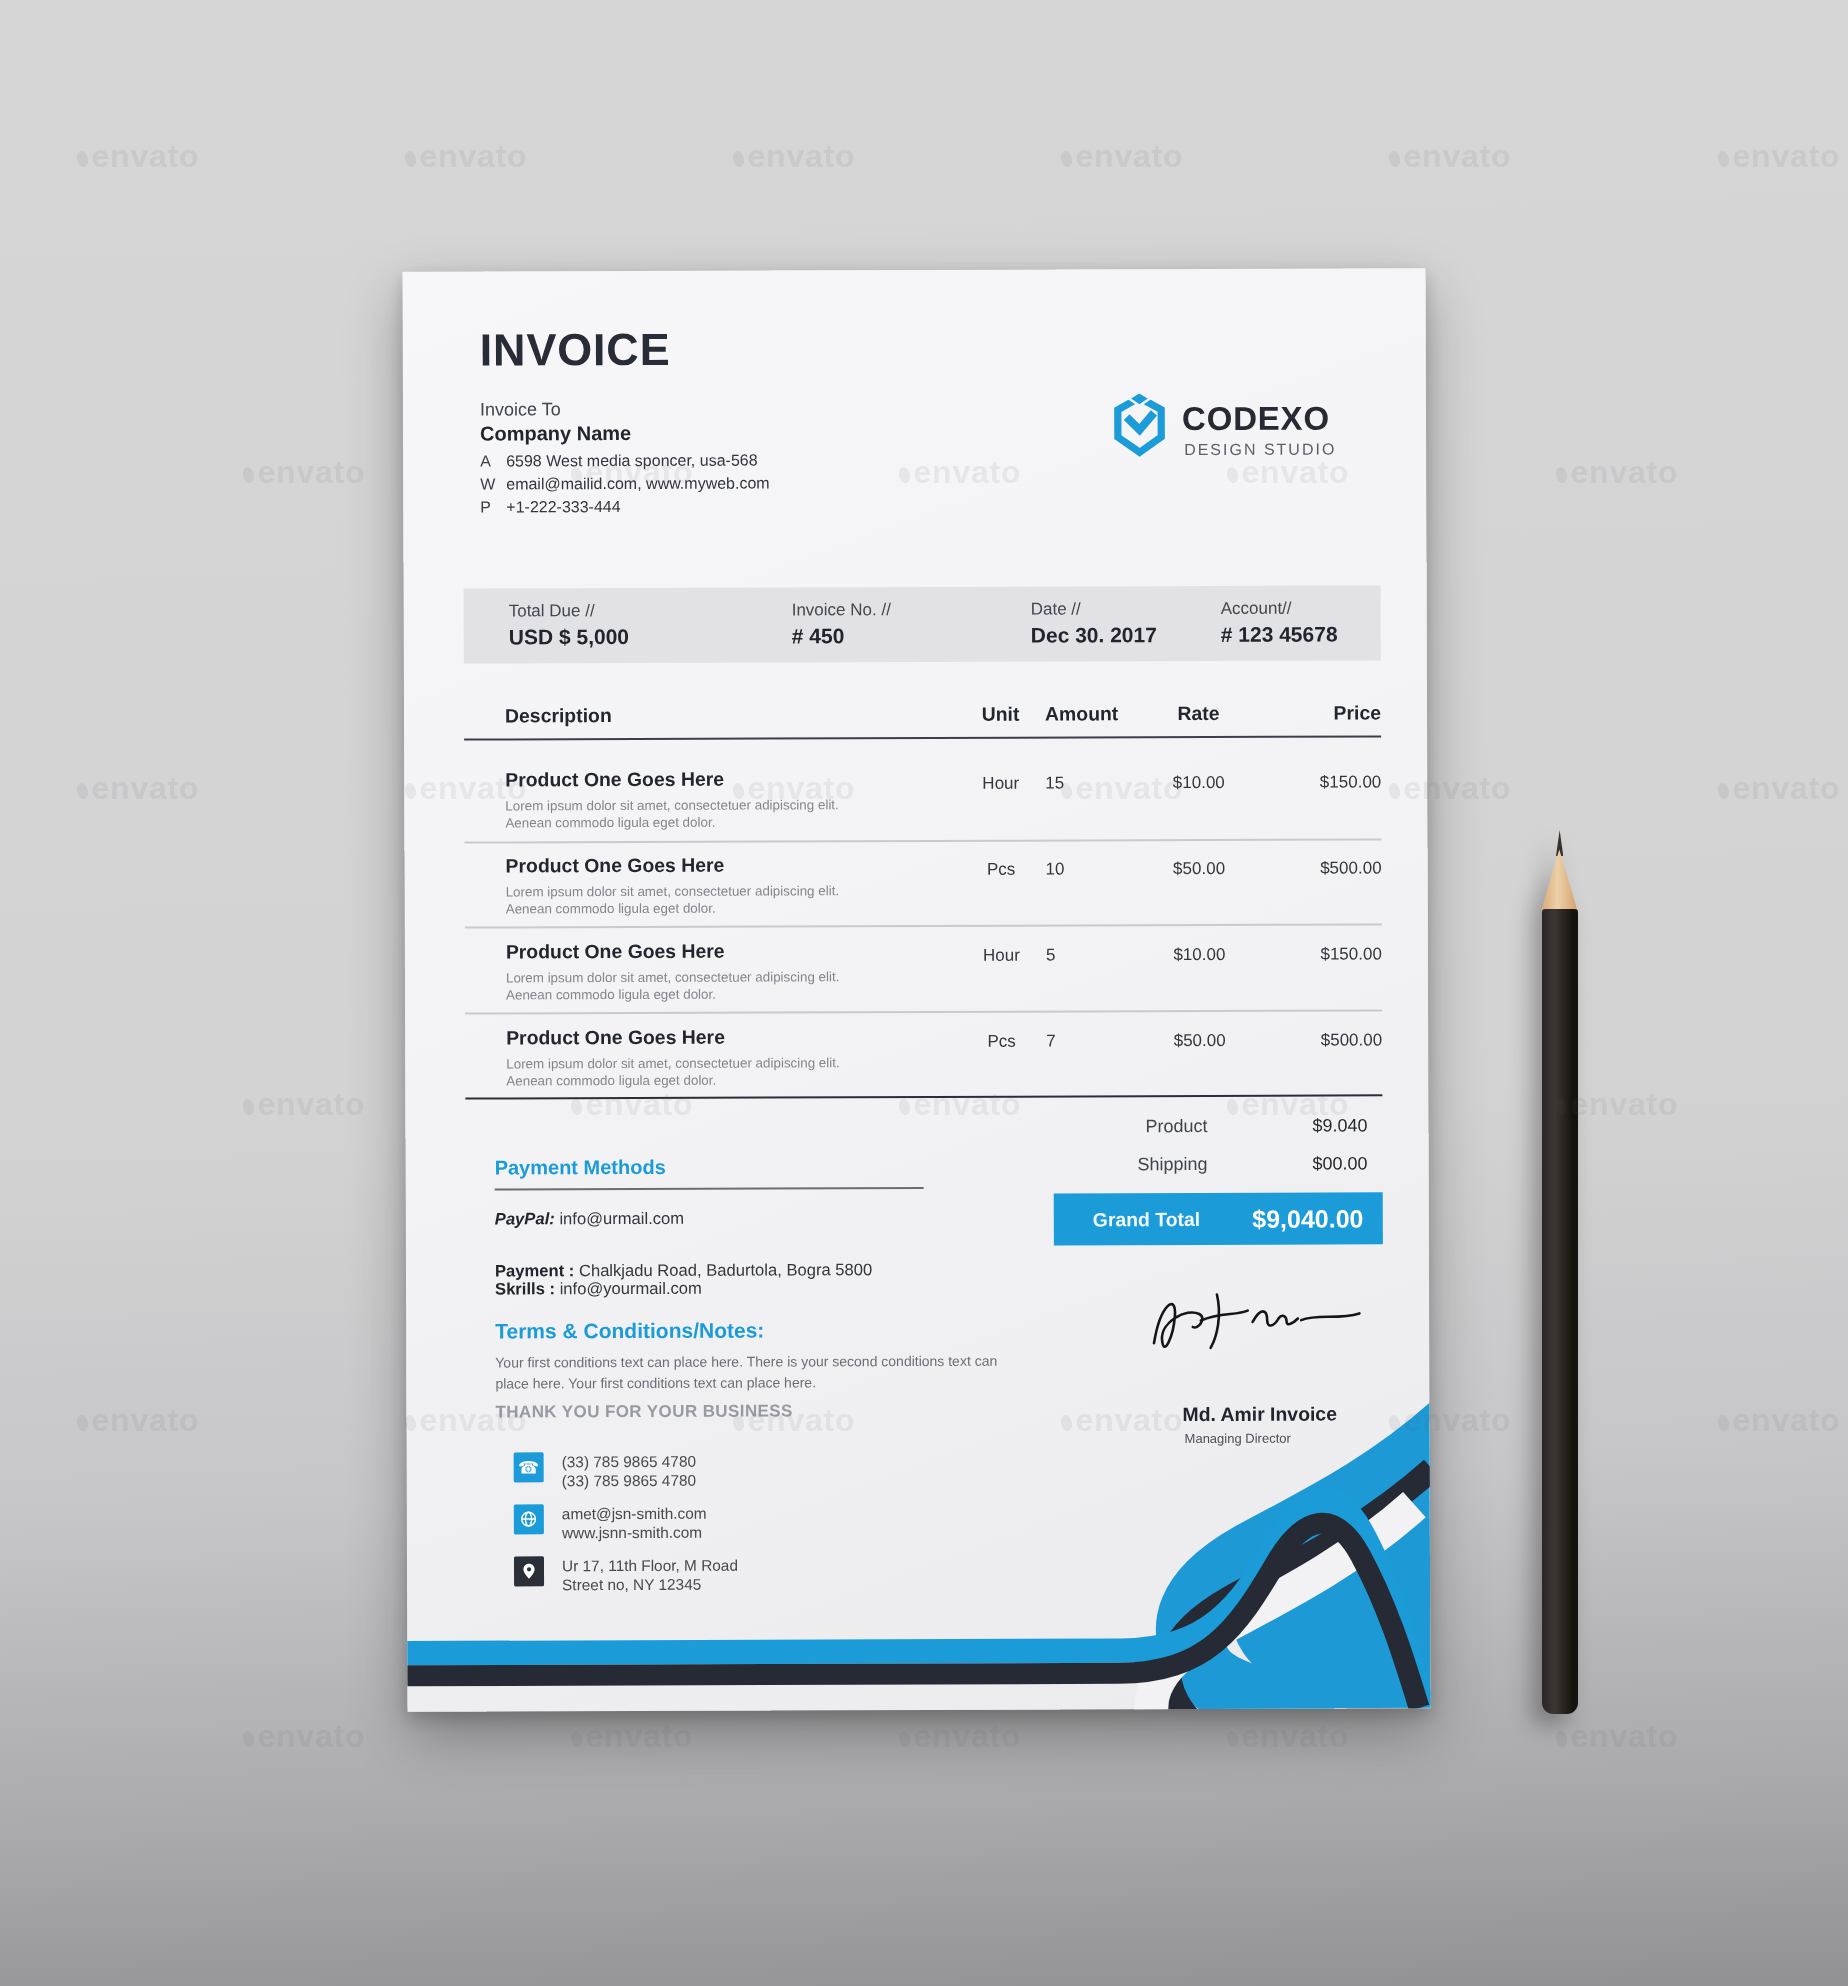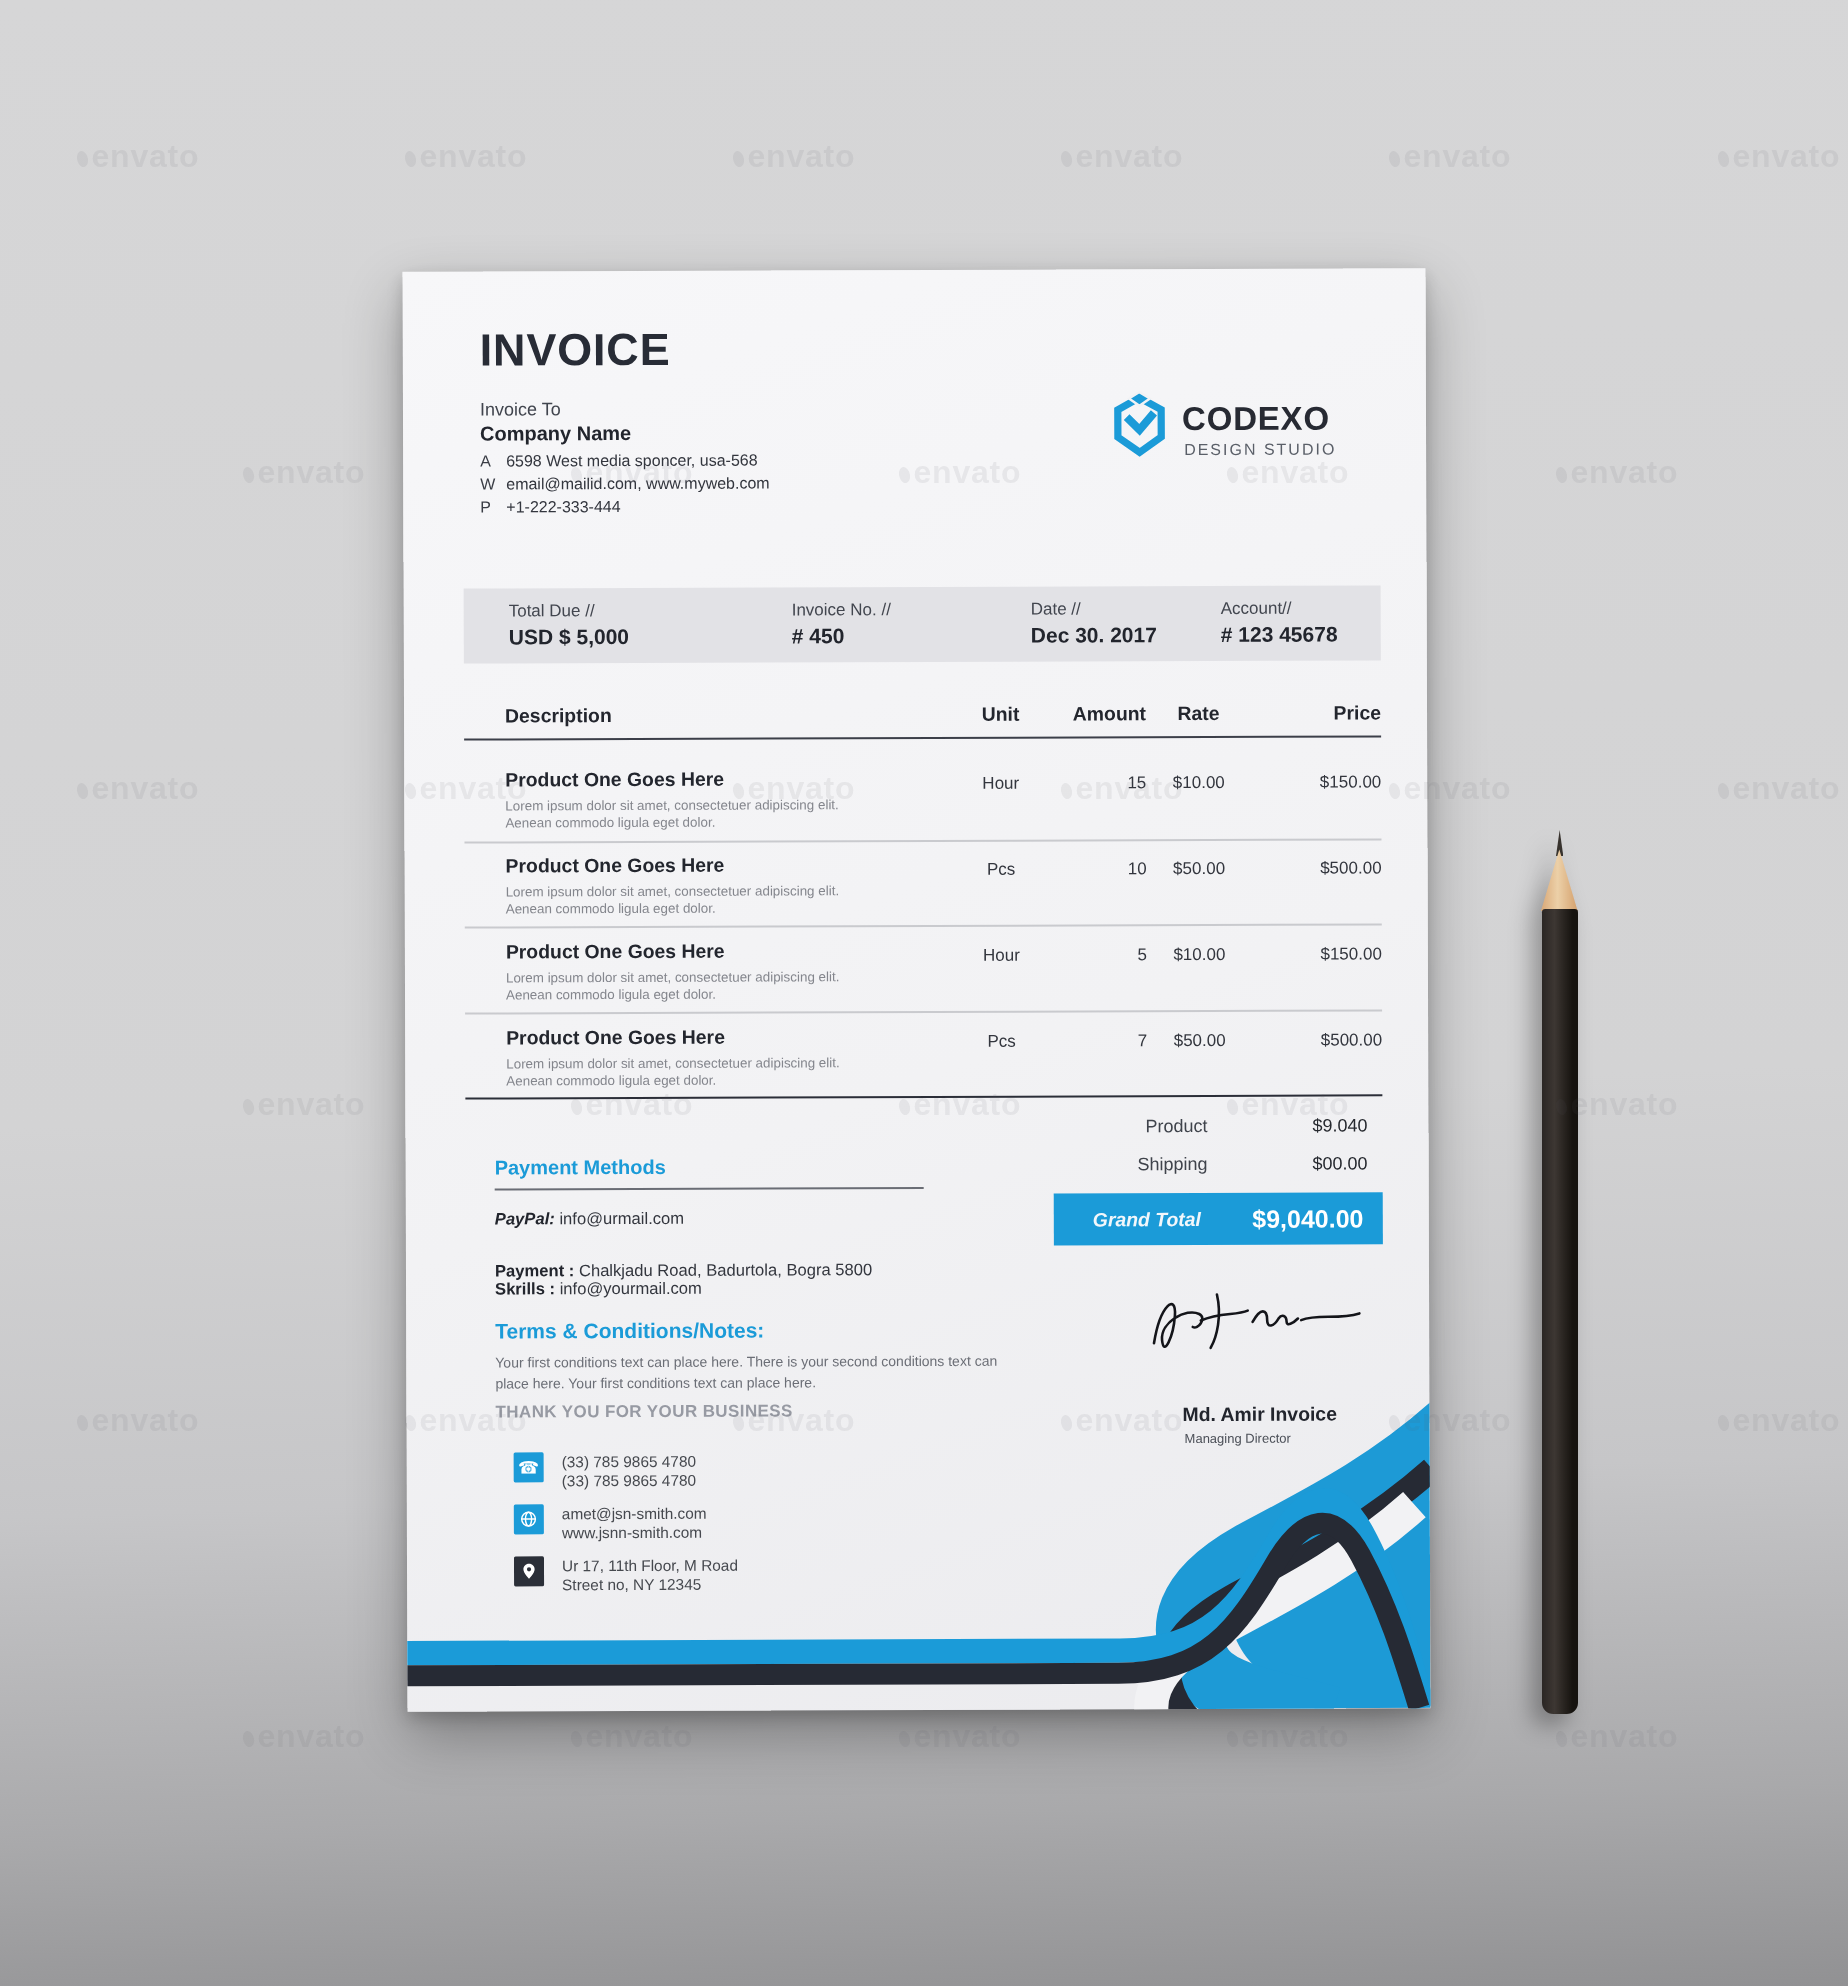--- a/index.html
+++ b/index.html
@@ -35,36 +35,36 @@
   
   .summary-bar { left:60px; top:317px; width:917px; height:75px; background:#e2e2e6; }
   .sum-cell { position:absolute; top:0; height:100%; }
   .sum-label { position:absolute; top:13px; font-size:17px; color:#42464f; white-space:nowrap; }
   .sum-value { position:absolute; top:37px; font-size:21px; font-weight:700; color:#22252d; white-space:nowrap; }
   
   .t-head { left:60px; top:433px; width:917px; display:flex; align-items:center; }
   .t-rule { left:60px; top:467px; width:917px; height:1.6px; background:#3c3f49; }
   .col-desc { flex:1; padding-left:41px; text-align:left; }
   .col-unit { width:89px; text-align:center; }
-  .col-amt  { width:101px; text-align:right; }
+  .col-amt  { width:101px; text-align:left; }
   .col-rate { width:105px; text-align:center; }
   .col-price{ width:130px; text-align:right; padding-right:0; }
   .t-head > div { font-size:19.4px; font-weight:700; color:#23262e; }
   .t-row { left:60px; width:917px; height:85px; display:flex; }
   .t-row .cell-num { font-size:17px; color:#33363e; padding-top:18px; }
   .row-title { font-size:19.4px; font-weight:700; color:#23262e; padding-top:11.3px; }
   .row-desc  { font-size:13.4px; line-height:17px; color:#84868d; padding-top:5.7px; }
   .row-sep { left:60px; width:917px; height:1.6px; background:#c9cace; }
   .t-bottom { left:60px; top:826px; width:917px; height:2.4px; background:#2b2e38; }
   
   .tot-label { font-size:18px; color:#3f434b; right:221px; text-align:right; }
   .tot-value { font-size:18px; color:#26292f; right:61px; text-align:right; }
   .grand { left:648px; top:924px; width:329px; height:52px; background:#1b9bd8;
            display:flex; align-items:center; justify-content:space-between; padding:0 19.4px 0 39px; }
-  .grand-label { font-size:19.4px; font-weight:700; color:#f2f7fb;font-style:italic; }
+  .grand-label { font-size:19.4px; font-weight:700; color:#f2f7fb; }
   .grand-value { font-size:25px; font-weight:700; color:#ffffff; }
   
   .pm-head { left:89px; top:885px; font-size:20px; font-weight:700; color:#1b9bd8; }
   .pm-rule { left:89px; top:917px; width:429px; height:1.6px; background:#6a6d75; }
   .pm-line { left:89px; font-size:16.6px; color:#33363e; }
   .pm-line b { color:#22252d; }
   .pm-line .ital { font-style:italic; font-weight:700; }
   
   .terms-head { left:89px; top:1048px; font-size:21px; font-weight:700; color:#1b9bd8; }
   .terms-text { left:89px; top:1081px; width:535px; font-size:14px; line-height:21px; color:#6b6e76; }

